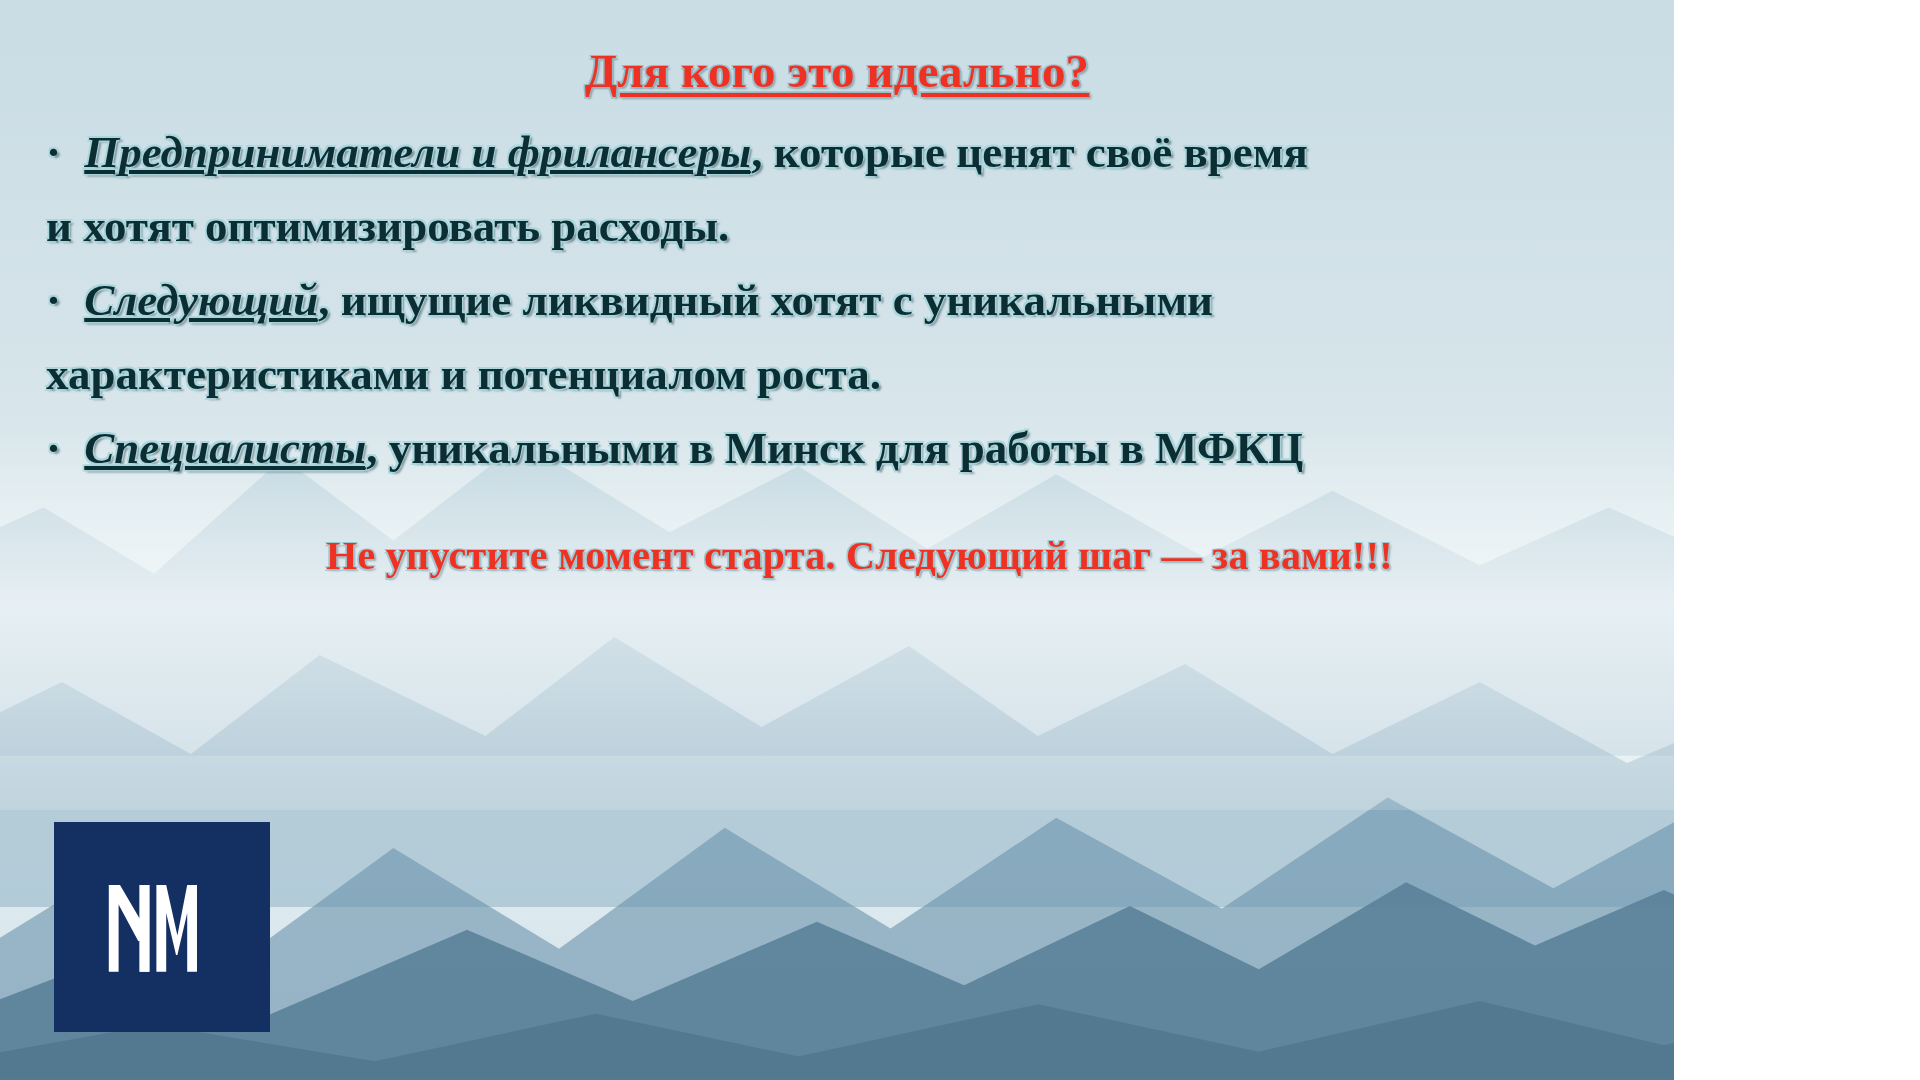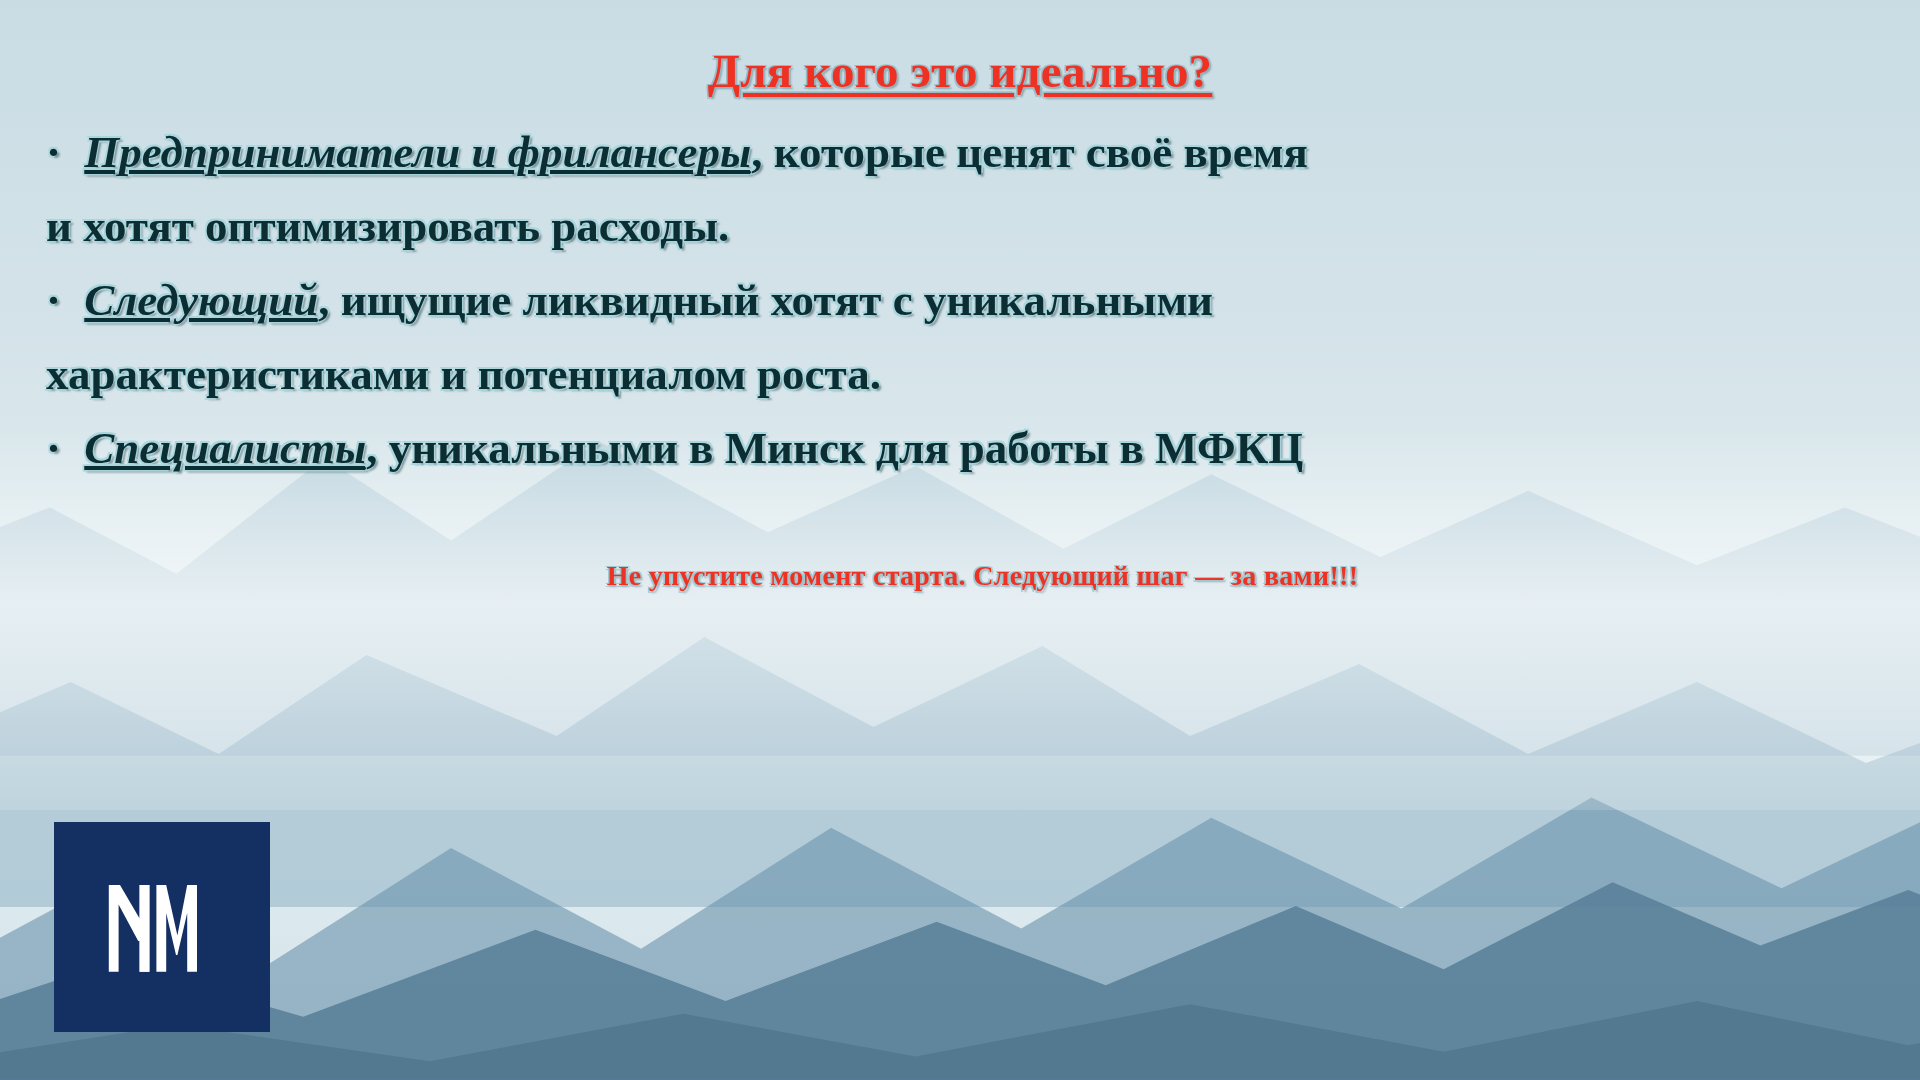--- a/index.html
+++ b/index.html
@@ -2,21 +2,21 @@
 <html><head>
 <meta charset="utf-8">
 <style>
   html, body {
     margin: 0;
     padding: 0;
     background: #ffffff;
   }
   #slide {
     position: relative;
-    width: 1920px;
+    width: 1674px;
     height: 1080px;
     overflow: hidden;
     font-family: "Liberation Serif", "DejaVu Serif", serif;
     background: linear-gradient(175deg, #cfdfe5 0%, #d2e0e6 18%, #dbe7ec 38%, #e2ecef 55%, #dce8ed 72%, #cfe0e8 88%, #c3d8e2 100%);
   }
 
   
   .sky {
     position: absolute;
     inset: 0;
@@ -91,25 +91,25 @@
     font-style: italic;
     text-decoration: underline;
     text-decoration-thickness: 4px;
     text-underline-offset: 3px;
     margin-left: 12px;
   }
   .bline .dot { font-style: normal; }
 
   .cta {
     position: absolute;
-    top: 560px;
+    top: 532px;
     left: 0;
     right: 0;
     text-align: center;
-    font-size: 28px;
+    font-size: 40px;
     font-weight: bold;
     color: #ef3124;
     white-space: nowrap;
     letter-spacing: .3px;
     text-shadow:
       -1.5px -1.5px 0 rgba(158,198,206,.95),
        1.5px -1.5px 0 rgba(158,198,206,.8),
       -1.5px  1.5px 0 rgba(158,198,206,.8),
        2px    2px   2px rgba(90,120,130,.5);
     margin-left: 45px;

